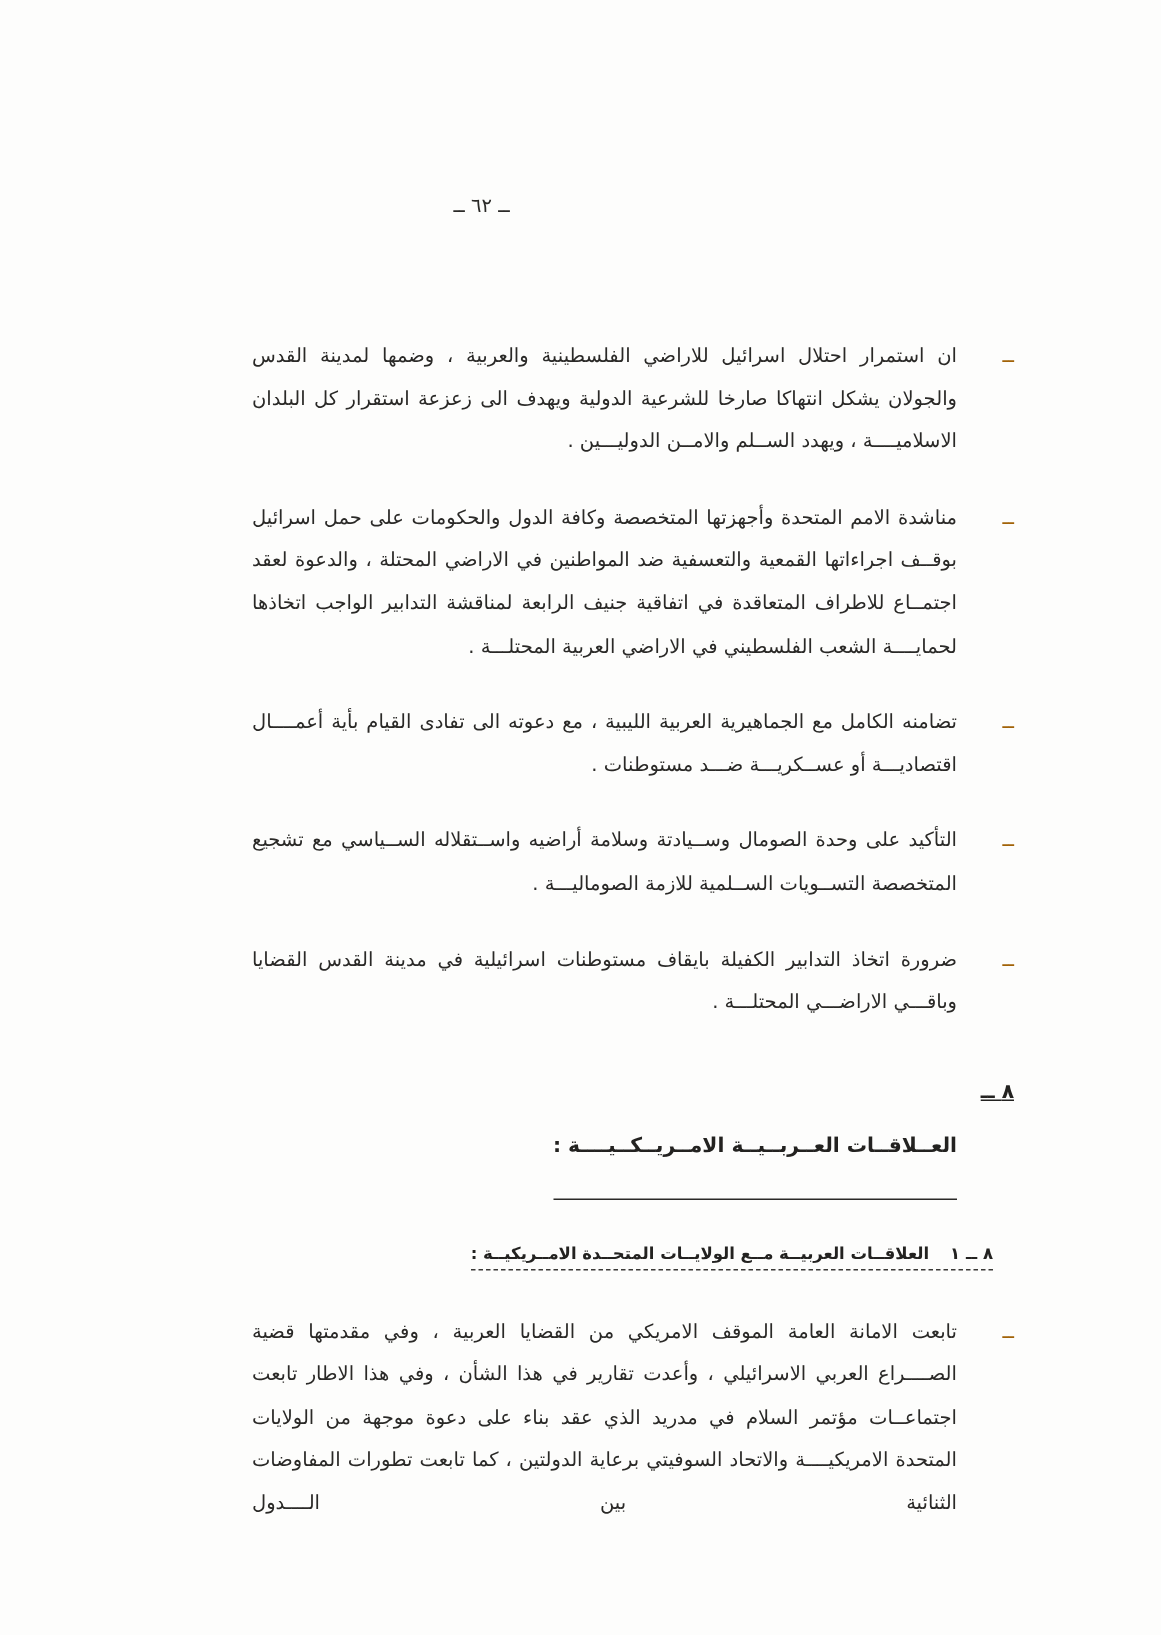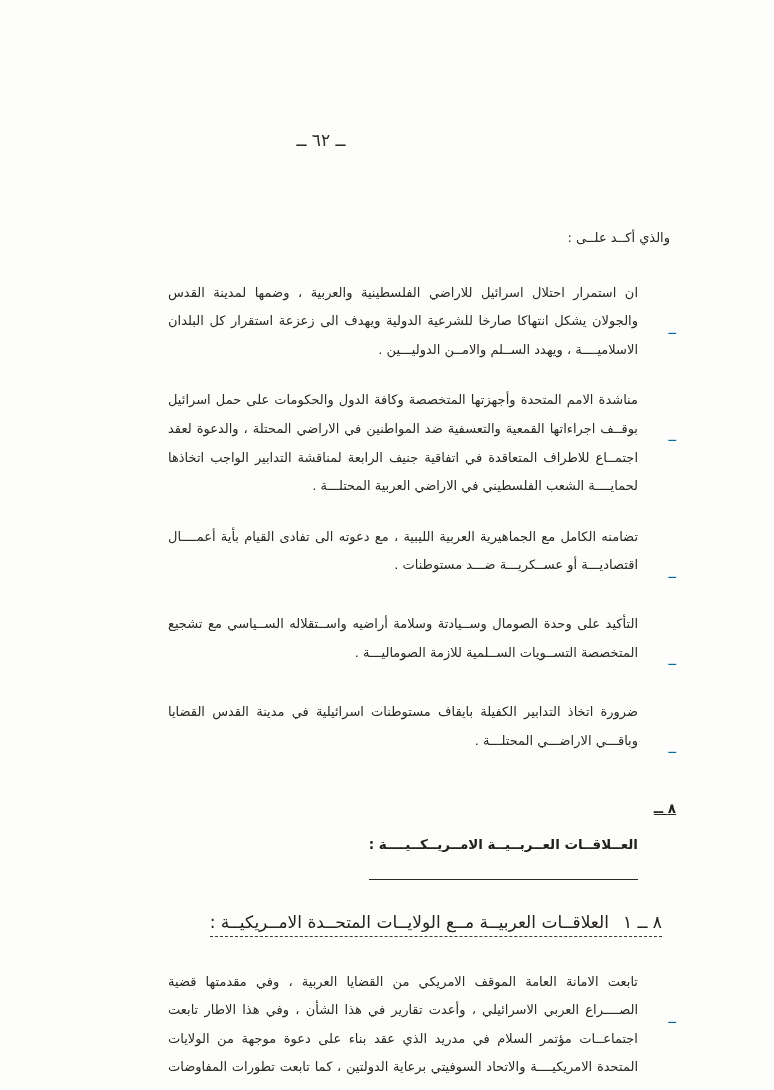--- a/index.html
+++ b/index.html
@@ -12,21 +12,21 @@
     overflow:hidden;
   }
   .page {
     position:absolute; inset:0;
     background:#fdfdfc;
   }
   .page-number {
     position:absolute;
     top:130px; left:0; width:642px;
     text-align:center;
-    font-size:17px;
+    font-size:13px;
     letter-spacing:3px;
     color:#2b2a28;
   }
   .content {
     position:absolute;
     top:224px;
     right:98px;
     width:508px;
     direction:rtl;
     font-size:13px;
@@ -39,23 +39,22 @@
     text-align:right;
   }
   .bullet {
     display:flex;
     gap:12px;
     margin-bottom:22px;
   }
   .marker {
     flex:0 0 26px;
     width:26px;
-    color:#0369a1;
+    color:#a16207;
     letter-spacing:0;
-    margin-top:37px;
   }
   .btext {
     flex:1;
     text-align:justify;
   }
   .btext.full-last { text-align-last:justify; }
   .section-heading {
     display:flex;
     gap:12px;
     margin-top:30px;
@@ -65,40 +64,39 @@
     color:#232220;
   }
   .section-heading .num { flex:0 0 26px; width:26px; font-weight:bold;text-decoration:underline; }
   .section-heading .title {
     border-bottom:1.5px solid #2a2927;
     padding-bottom:20px;
     margin-top:36px;
   }
   .sub-heading {
     margin:0 14px 26px 0;
-    font-size:17px;
-    font-weight:normal;
+    font-size:11px;
+    font-weight:bold;
     color:#232220;
   }
   .sub-heading .wrap {
     border-bottom:1.5px dashed #3a3936;
     padding-bottom:4px;
   }
   .sub-heading .num { margin-left:14px; }
 </style>
 </head>
 <body>
 
 <div class="page">
 
   <div class="page-number">ــ ٦٢ ــ</div>
 
   <div class="content">
 
-    <p class="intro">والذي أكــد علــى :</p>
 
     <div class="bullet">
       <span class="marker">ــ</span>
       <p class="btext">ان استمرار احتلال اسرائيل للاراضي الفلسطينية والعربية ، وضمها لمدينة القدس والجولان يشكل انتهاكا صارخا للشرعية الدولية ويهدف الى زعزعة استقرار كل البلدان الاسلاميــــة ، ويهدد الســلم والامــن الدوليـــين .</p>
     </div>
 
     <div class="bullet">
       <span class="marker">ــ</span>
       <p class="btext">مناشدة الامم المتحدة وأجهزتها المتخصصة وكافة الدول والحكومات على حمل اسرائيل بوقــف اجراءاتها القمعية والتعسفية ضد المواطنين في الاراضي المحتلة ، والدعوة لعقد اجتمــاع للاطراف المتعاقدة في اتفاقية جنيف الرابعة لمناقشة التدابير الواجب اتخاذها لحمايــــة الشعب الفلسطيني في الاراضي العربية المحتلـــة .</p>
     </div>

